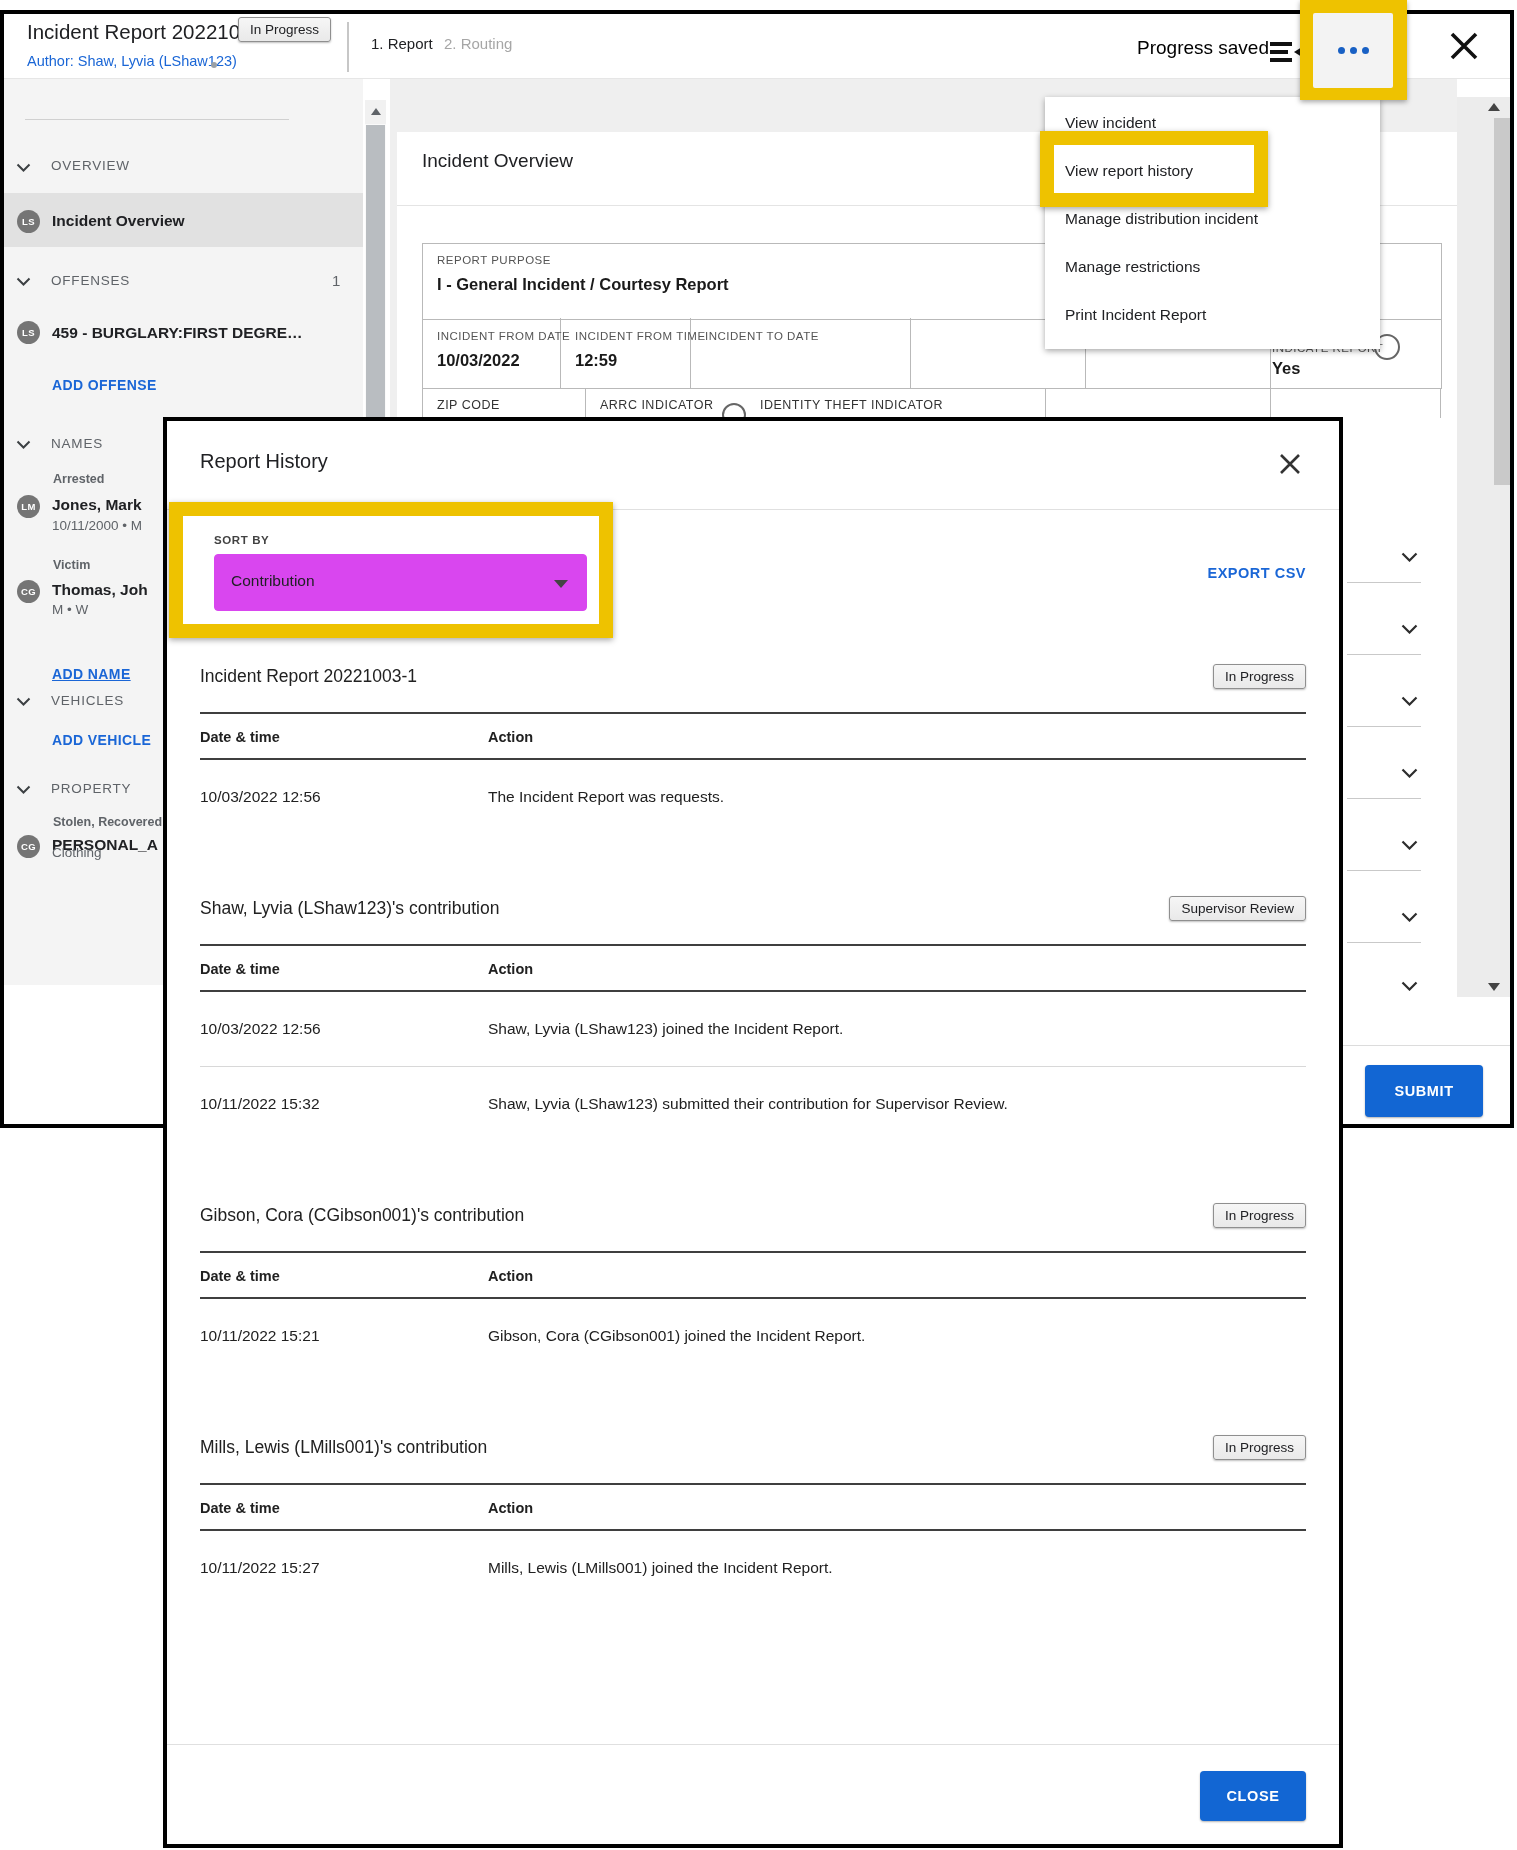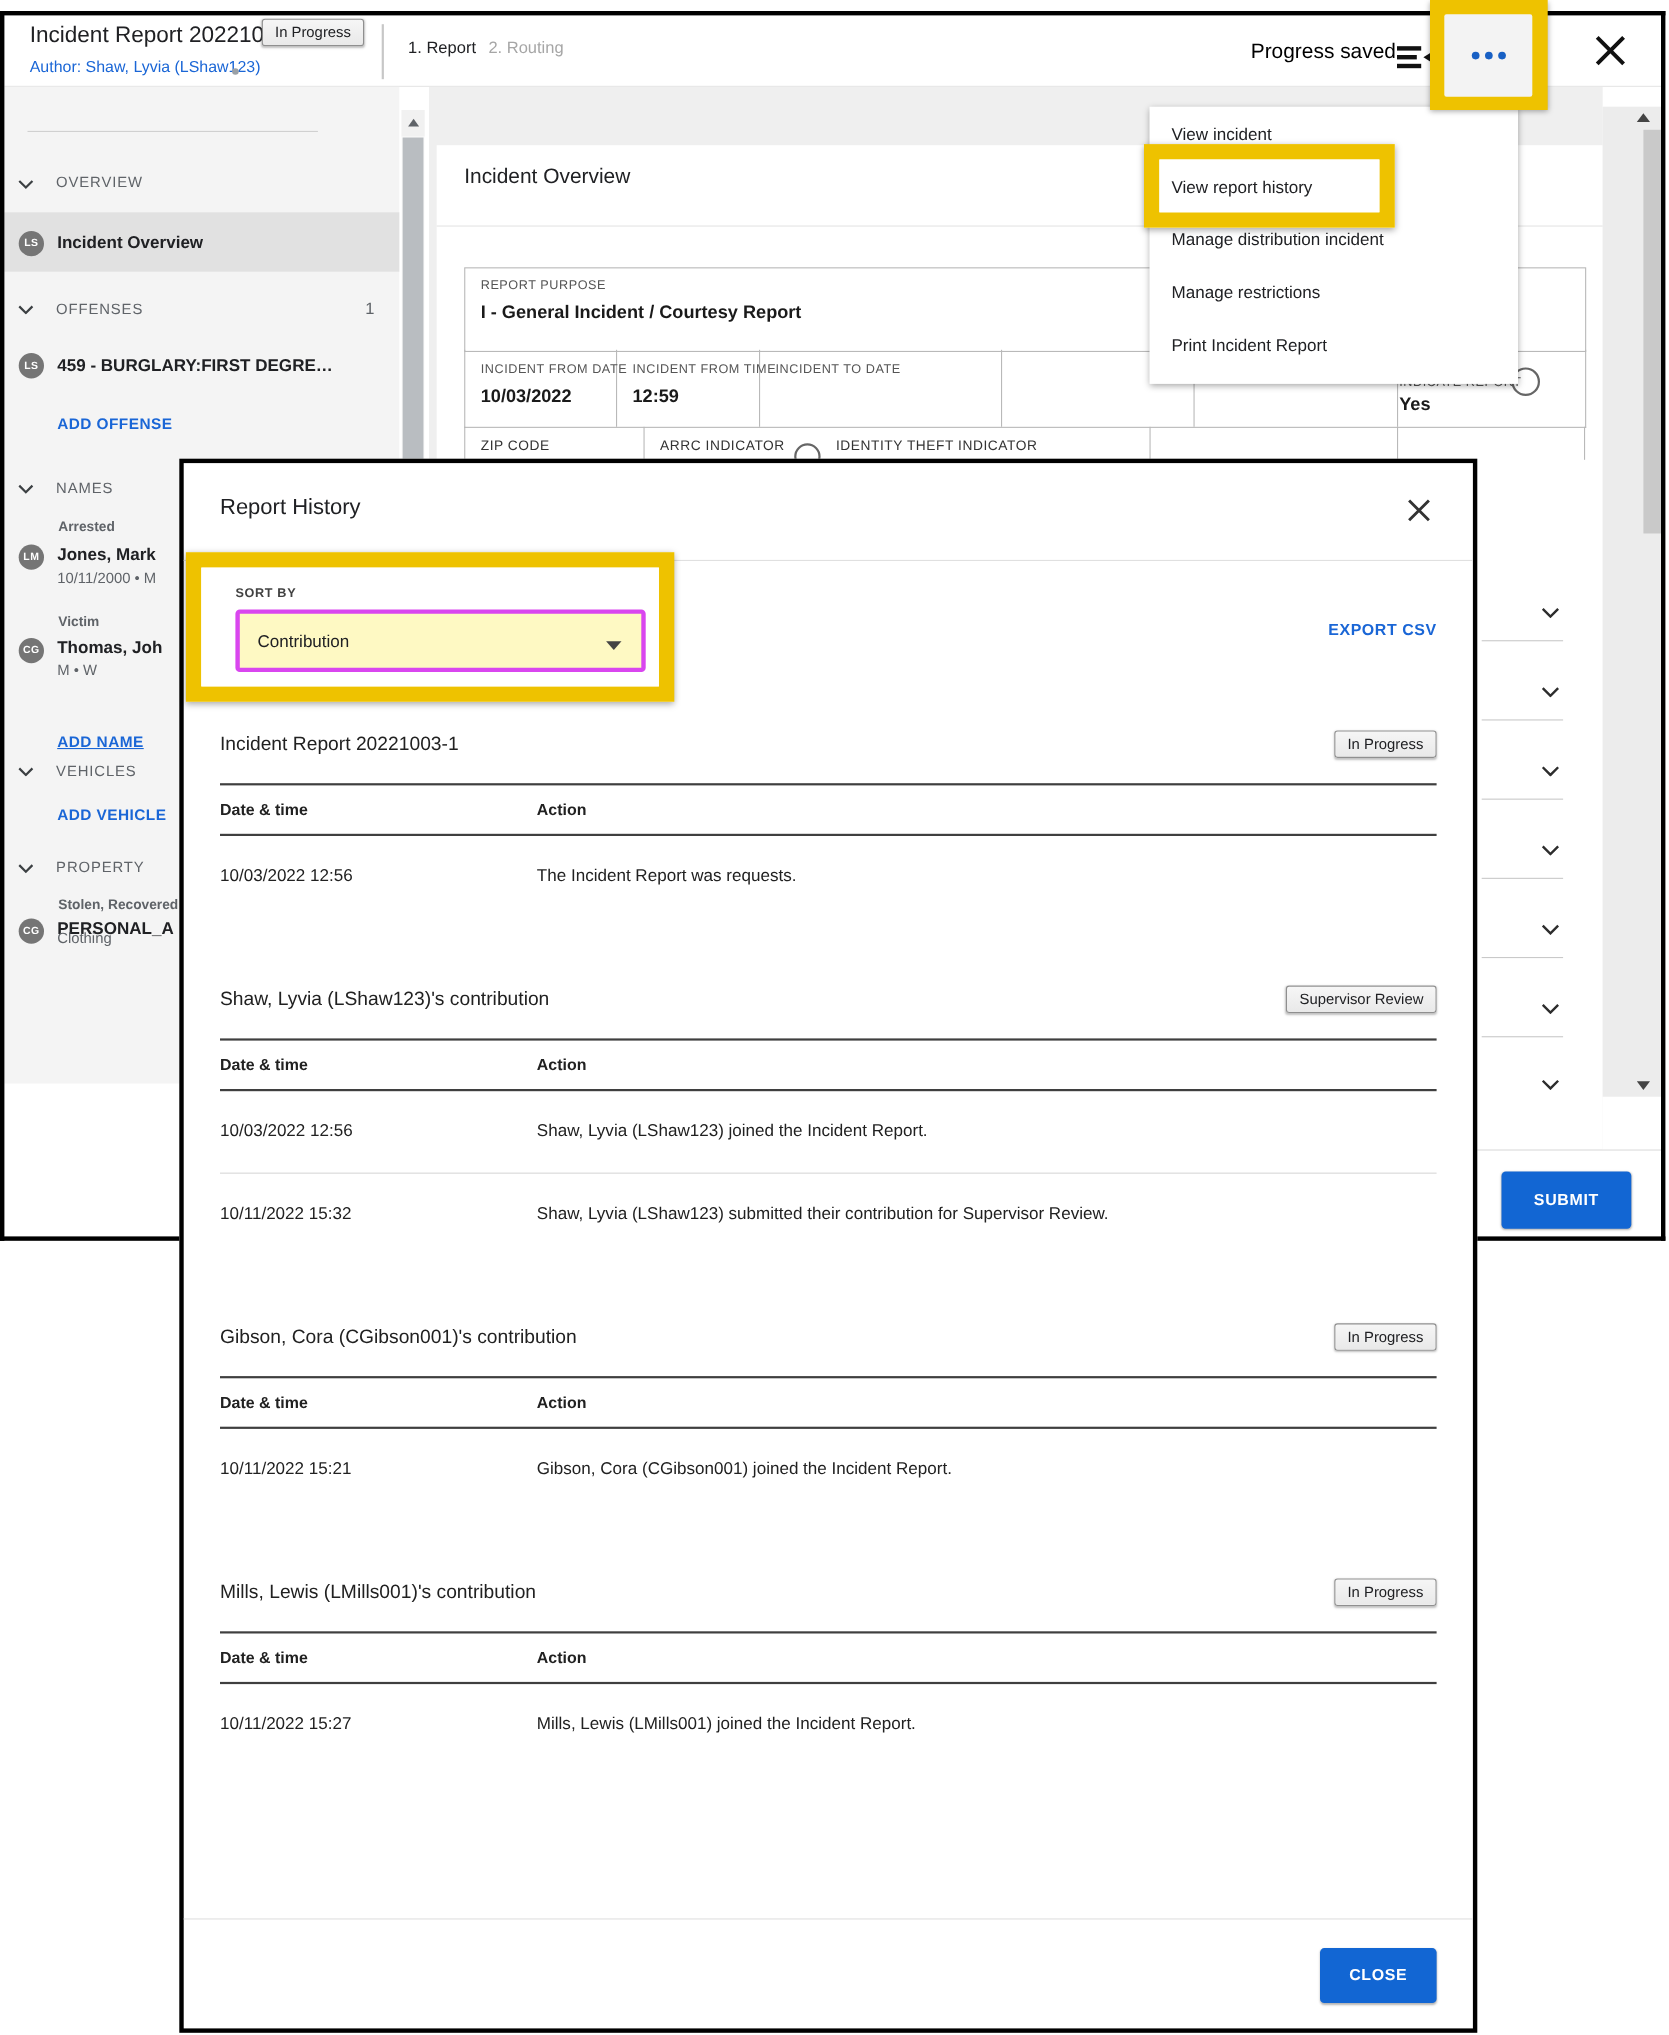--- a/index.html
+++ b/index.html
@@ -81,22 +81,22 @@
   .menu-item{height:48px;line-height:48px;padding-left:20px;font-size:15.5px;color:#202124;cursor:pointer;white-space:nowrap;}
   
   #modal{position:absolute;left:163px;top:417px;width:1180px;height:1431px;background:#fff;
          border:4px solid #000;box-sizing:border-box;z-index:10;}
   #modal-titlebar{position:relative;height:88px;border-bottom:1px solid #e0e0e0;}
   #modal-title{position:absolute;left:33px;top:29px;font-size:20px;color:#202124;}
   #modal-close{position:absolute;right:36px;top:30px;width:26px;height:26px;cursor:pointer;}
   #modal-body{padding:0 33px;}
   #sort-block{position:relative;height:140px;}
   #sort-label{position:absolute;left:14px;top:24px;font-size:11.5px;font-weight:bold;color:#424242;letter-spacing:.6px;}
-  #sort-select{position:absolute;left:14px;top:44px;width:373px;height:57px;border:4px solid #d946ef;
-               border-radius:4px;box-sizing:border-box;cursor:pointer;background:#fef9c3;}
+  #sort-select{position:absolute;left:14px;top:44px;width:373px;height:57px;border:1px solid #d946ef;
+               border-radius:4px;box-sizing:border-box;cursor:pointer;background:#d946ef;}
   #sort-select .val{position:absolute;left:16px;top:17px;font-size:15.5px;color:#202124;}
   #sort-select .tri{position:absolute;right:18px;top:25px;width:0;height:0;
       border-left:7px solid transparent;border-right:7px solid transparent;border-top:8px solid #444;}
   #export-csv{position:absolute;right:0;top:55px;font-size:14.5px;font-weight:bold;color:#1a66d6;
               letter-spacing:.5px;cursor:pointer;}
   .hsection{margin-top:58px;}
   .hsection:first-of-type{margin-top:10px;}
   .hsec-head{display:flex;justify-content:space-between;align-items:center;height:32px;}
   .hsec-title{font-size:17.5px;color:#212121;}
   .dark-div{height:2px;background:#3f3f3f;margin-top:20px;}

